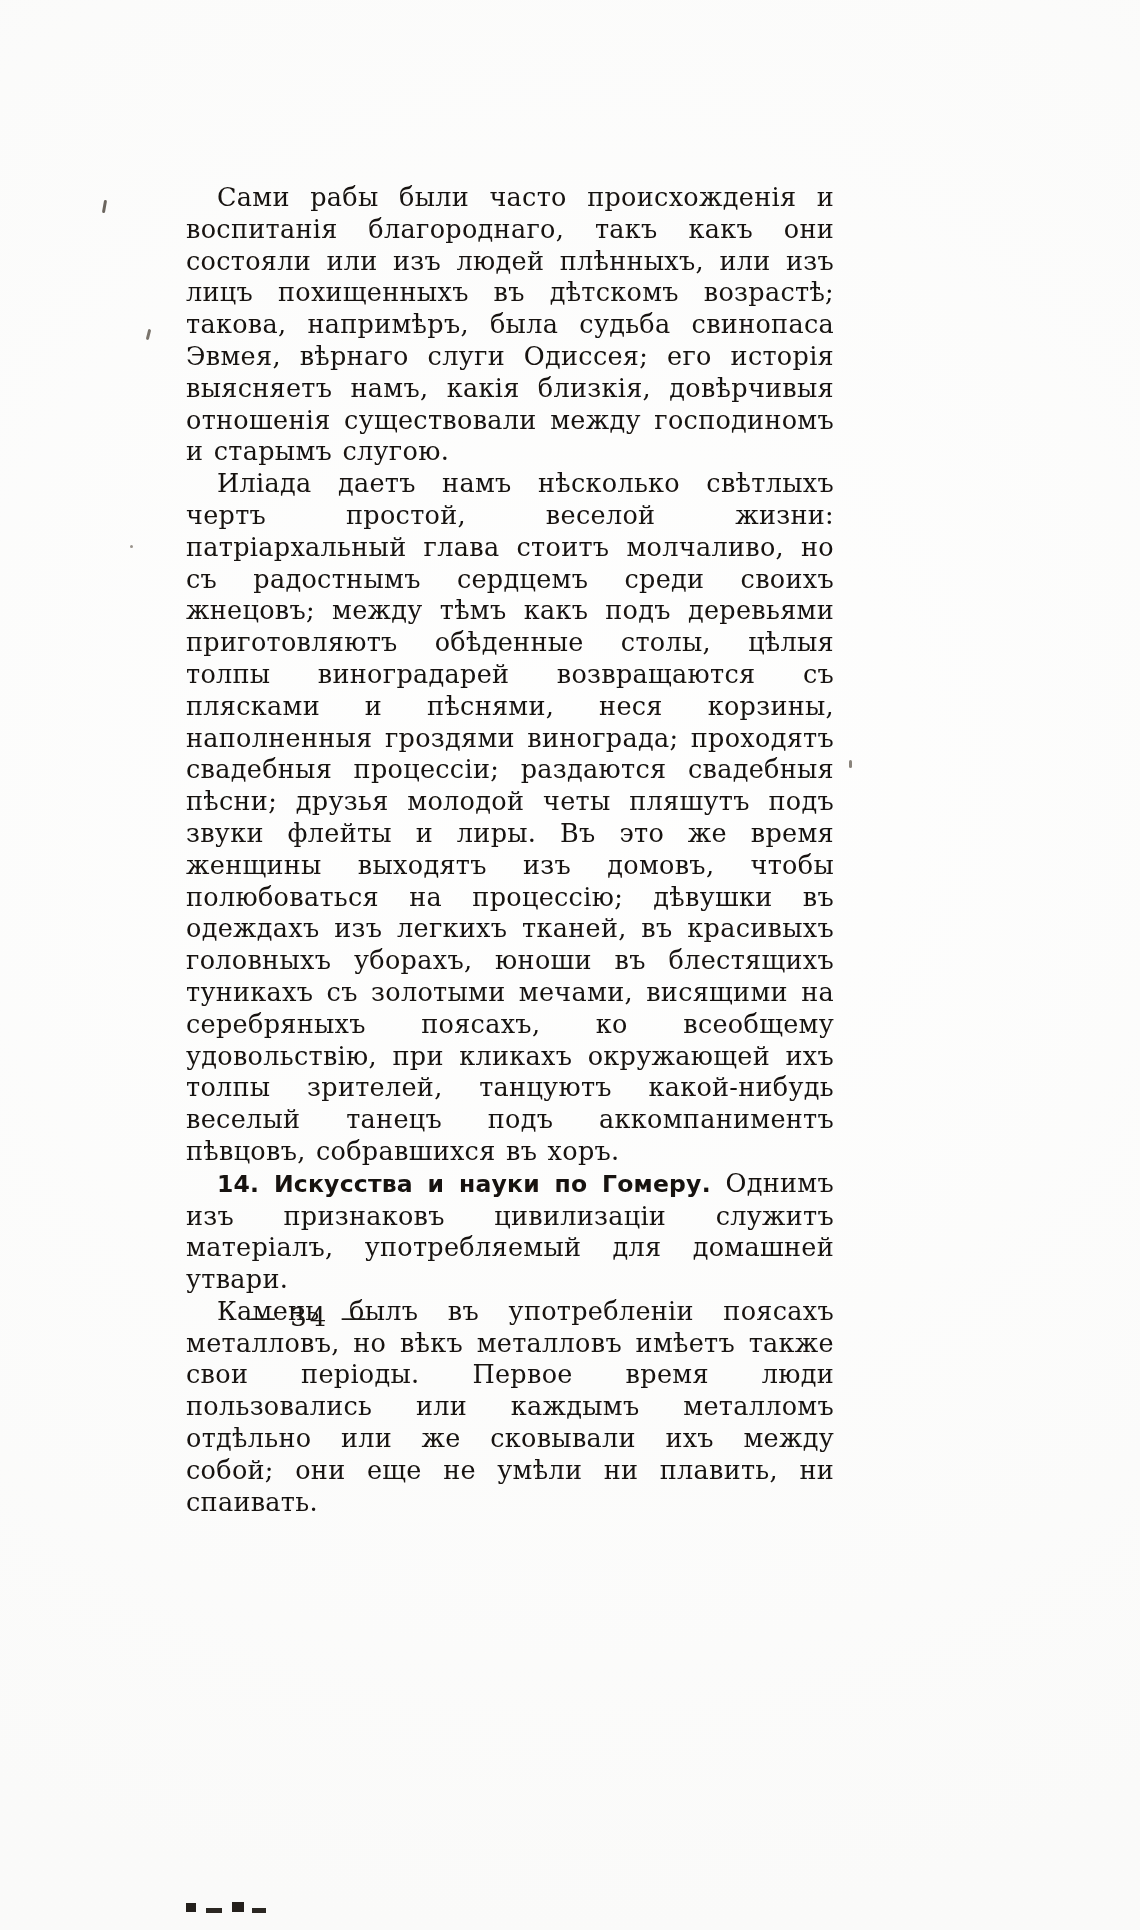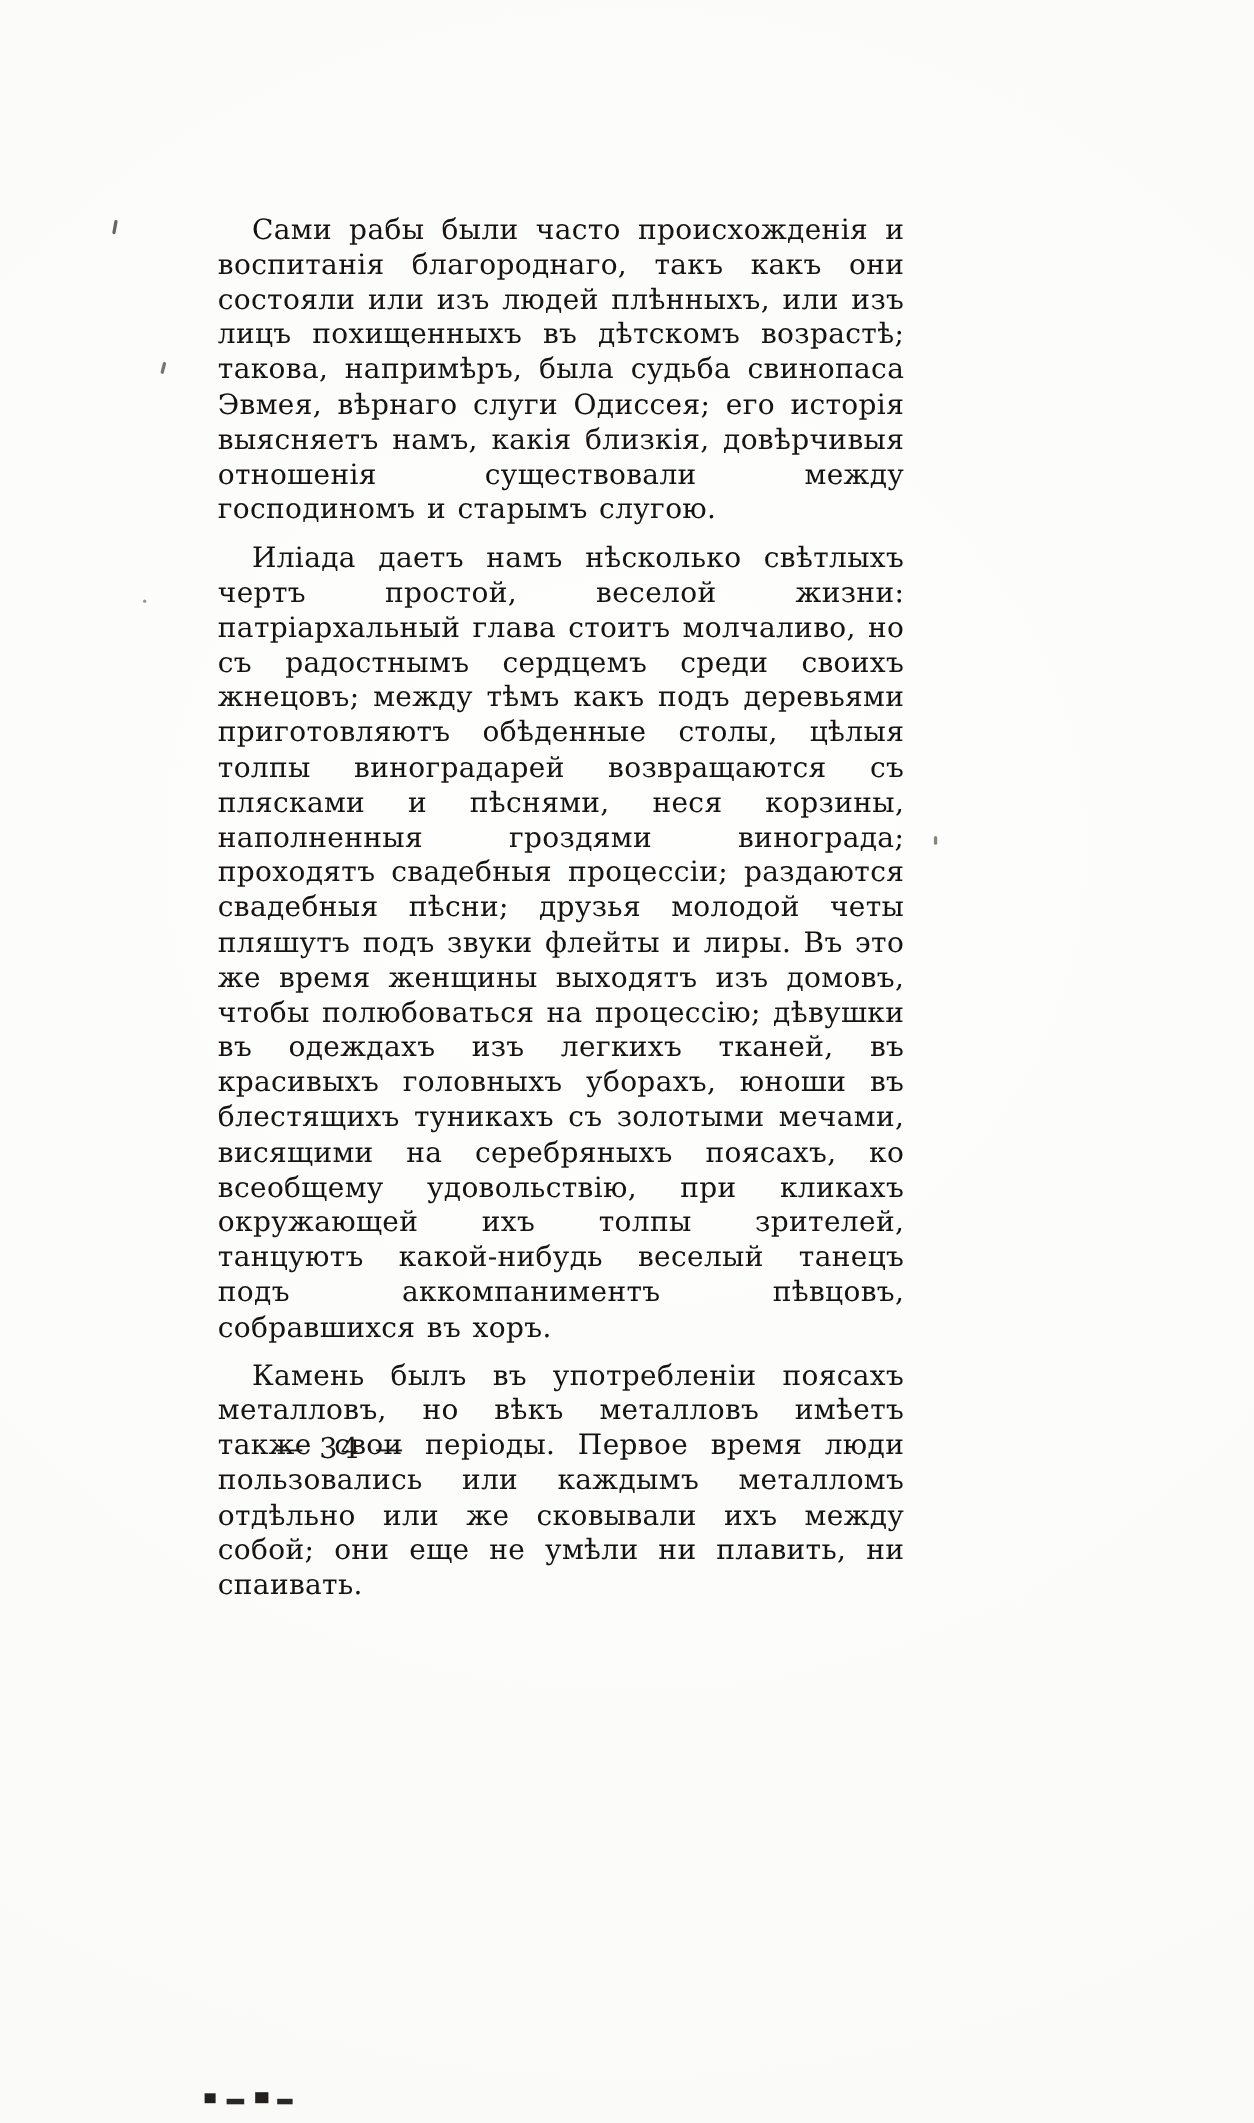--- a/index.html
+++ b/index.html
@@ -24,21 +24,21 @@
     left: 186px;
     top: 182px;
     width: 648px;
     font-size: 25.5px;
     line-height: 31.8px;
     text-align: justify;
     letter-spacing: 0.3px;
     word-spacing: 2px;
   }
   .page-text p {
-    margin: 12px;
+    margin: 0;
     text-indent: 31px;
   }
   .lead-italic { }
   .lead-bold {
     font-family: "DejaVu Sans", sans-serif;
     font-weight: bold;
     font-size: 23.5px;
     letter-spacing: 0.2px;
   }
   .page-number {
@@ -78,20 +78,21 @@
 <body>
 
 <div class="scan-page">
 
   <div class="page-text">
 
     <p><span></span><span>Сами рабы были часто происхожденія и воспитанія благороднаго, такъ какъ они состояли или изъ людей плѣнныхъ, или изъ лицъ похищенныхъ въ дѣтскомъ возрастѣ; такова, напримѣръ, была судьба свинопаса Эвмея, вѣрнаго слуги Одиссея; его исторія выясняетъ намъ, какія близкія, довѣрчивыя отношенія существовали между господиномъ и старымъ слугою.</span></p>
 
     <p><span class="lead-italic">Иліада</span><span> даетъ намъ нѣсколько свѣтлыхъ чертъ простой, веселой жизни: патріархальный глава стоитъ молчаливо, но съ радостнымъ сердцемъ среди своихъ жнецовъ; между тѣмъ какъ подъ деревьями приготовляютъ обѣденные столы, цѣлыя толпы виноградарей возвращаются съ плясками и пѣснями, неся корзины, наполненныя гроздями винограда; проходятъ свадебныя процессіи; раздаются свадебныя пѣсни; друзья молодой четы пляшутъ подъ звуки флейты и лиры. Въ это же время женщины выходятъ изъ домовъ, чтобы полюбоваться на процессію; дѣвушки въ одеждахъ изъ легкихъ тканей, въ красивыхъ головныхъ уборахъ, юноши въ блестящихъ туникахъ съ золотыми мечами, висящими на серебряныхъ поясахъ, ко всеобщему удовольствію, при кликахъ окружающей ихъ толпы зрителей, танцуютъ какой-нибудь веселый танецъ подъ аккомпаниментъ пѣвцовъ, собравшихся въ хоръ.</span></p>
 
+    <p><span class="lead-bold">14. Искусства и науки по Гомеру.</span><span> Однимъ изъ признаковъ цивилизаціи служитъ матеріалъ, употребляемый для домашней утвари.</span></p>
 
     <p><span></span><span>Камень былъ въ употребленіи поясахъ металловъ, но вѣкъ металловъ имѣетъ также свои періоды. Первое время люди пользовались или каждымъ металломъ отдѣльно или же сковывали ихъ между собой; они еще не умѣли ни плавить, ни спаивать.</span></p>
 
   </div>
 
   <div class="page-number">— 34 —</div>
 
   <div class="artifact speck-1"></div>
   <div class="artifact speck-2"></div>
   <div class="artifact speck-3"></div>

